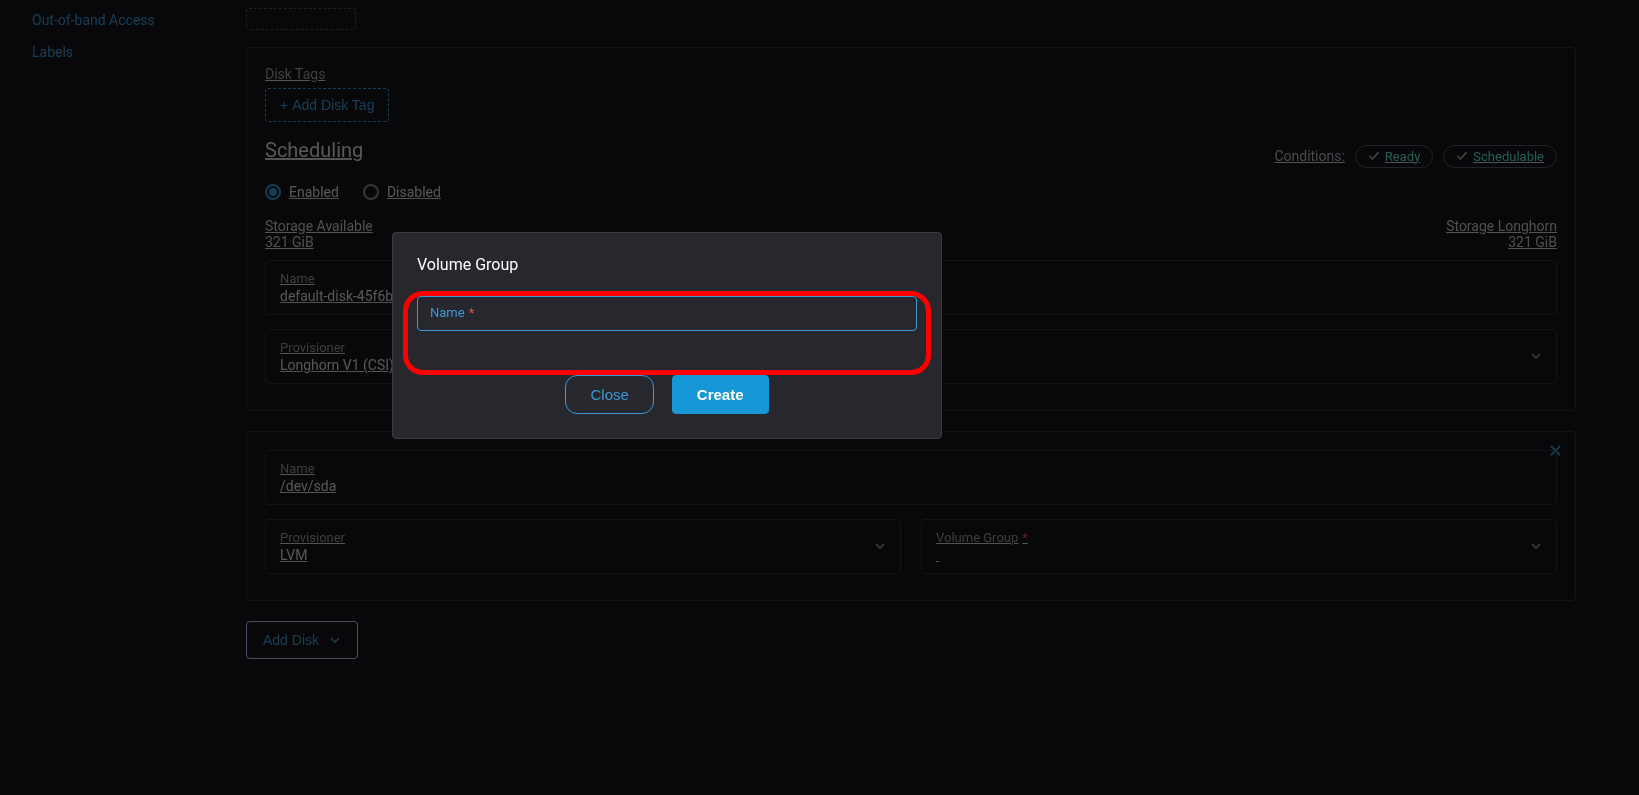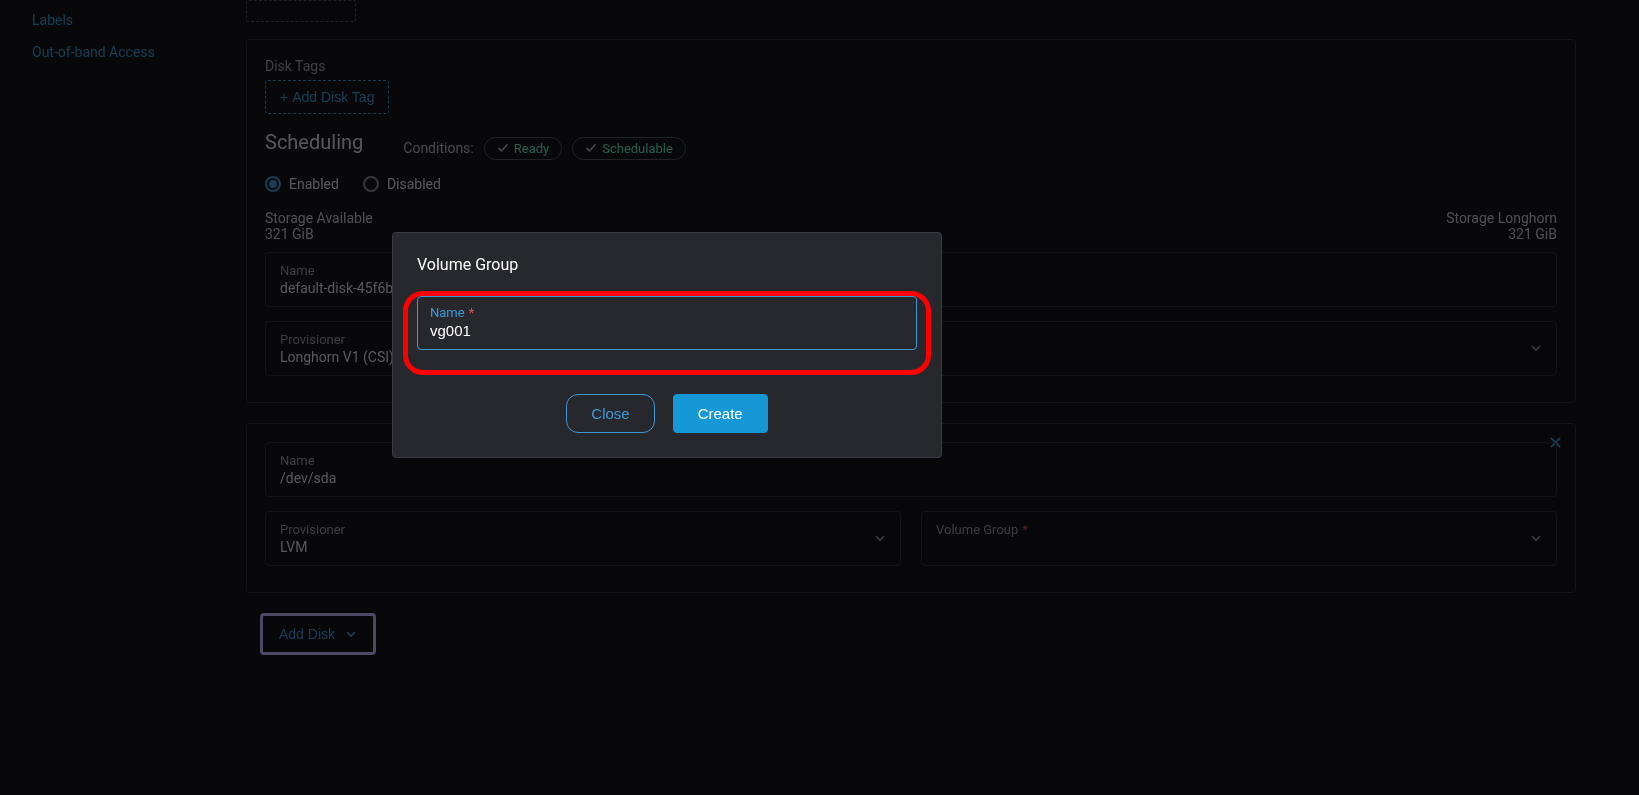--- a/index.html
+++ b/index.html
@@ -30,22 +30,23 @@
   }
   .sidebar-item {
     padding: 8px 12px 8px 32px;
     color: #3d98d3;
     font-size: 14px;
     cursor: pointer;
   }
   .main {
     position: absolute;
     left: 246px;
-    top: 0;
+    top: 8px;
     width: 1330px;
+    text-decoration: underline;
   }
   .tag-btn-dashed {
     border: 1px dashed #3d98d3;
     background: transparent;
     color: #3d98d3;
     padding: 8px 14px;
     font-size: 14px;
     border-radius: 3px;
     cursor: pointer;
     display: inline-flex;
@@ -74,21 +75,21 @@
     font-size: 14px;
     margin-bottom: 14px;
   }
   .section-title {
     color: #dcdce0;
     font-size: 20px;
     margin-bottom: 12px;
   }
   .section-row {
     display:flex;
-    justify-content:flex-start;
+    justify-content:space-between;
     align-items:center;
     margin-bottom: 10px;
   }
   .conditions {
     color:#b8b8c0;
     font-size:14px;
     display:flex;
     align-items:center;
     gap:10px;
     margin-left:40px;
@@ -152,29 +153,28 @@
     top:8px; right:12px;
     color:#3d98d3;
     font-size:18px;
     cursor:pointer;
   }
   .two-col {
     display:flex; gap:20px;
   }
   .two-col .field { flex:1; }
   .add-disk-btn {
-    border:3px solid #c4b5fd;
+    border:1px solid #c4b5fd;
     background:transparent;
     color:#3d98d3;
     padding:10px 16px;
     border-radius:4px;
     font-size:14px;
     display:inline-flex;align-items:center;gap:10px;
     cursor:pointer;
-    margin-left:14px;
   }
   .req { color:#e05555; }
   
   .modal {
     position:absolute;
     left:392px; top:232px;
     width:550px;
     background:#27272e;
     border:1px solid #3b3b44;
     border-radius:4px;
@@ -234,28 +234,29 @@
     cursor:pointer;
   }
   .btn-primary {
     border:1px solid #1698d7;
     background:#1698d7;
     color:#fff;
     padding:10px 24px;
     border-radius:4px;
     font-size:15px;
     cursor:pointer;
+    font-weight:bold;
   }
 </style>
 </head>
 <body>
 
 <div class="sidebar">
+  <div class="sidebar-item">Out-of-band Access</div>
   <div class="sidebar-item">Labels</div>
-  <div class="sidebar-item">Out-of-band Access</div>
 </div>
 
 <div class="main">
 
   <div class="inline-placeholder"></div>
 
   
   <div class="panel">
     <div class="panel-label">Disk Tags</div>
     <button class="tag-btn-dashed">
@@ -365,19 +366,18 @@
 <div class="overlay-dim"></div>
 
 <div class="modal">
   <div class="highlight-ring"></div>
   <div class="modal-title">Volume Group</div>
   <div class="modal-field">
     <div class="mlabel">
       <span>Name</span>
       <span class="req">*</span>
     </div>
-    <input type="text" value="vg001" style="">
   </div>
   <div class="modal-actions">
     <button class="btn-outline">Close</button>
     <button class="btn-primary">Create</button>
   </div>
 </div>
 
 </body></html>

